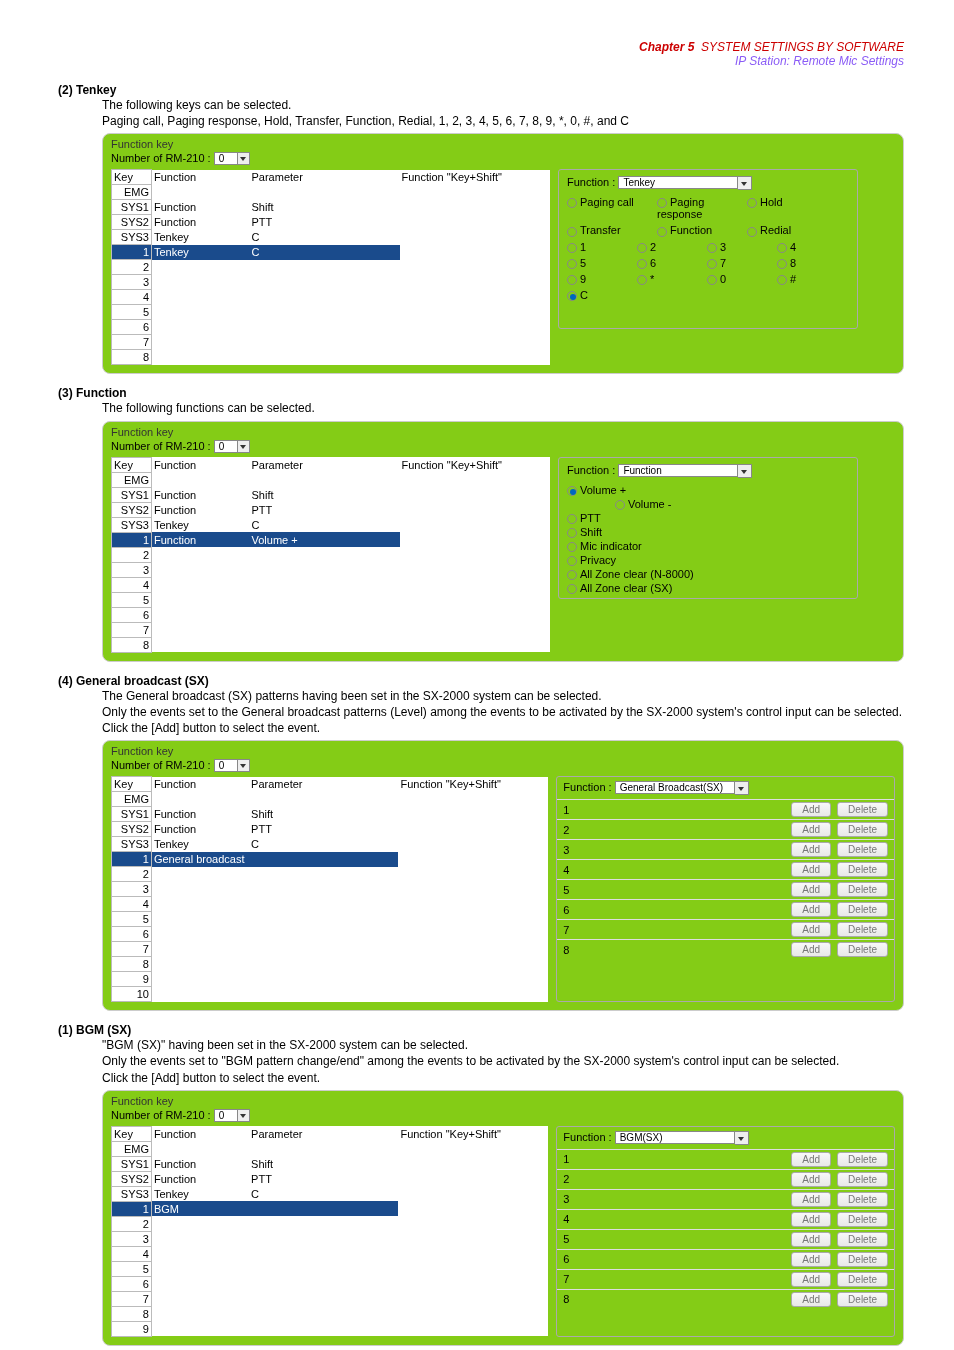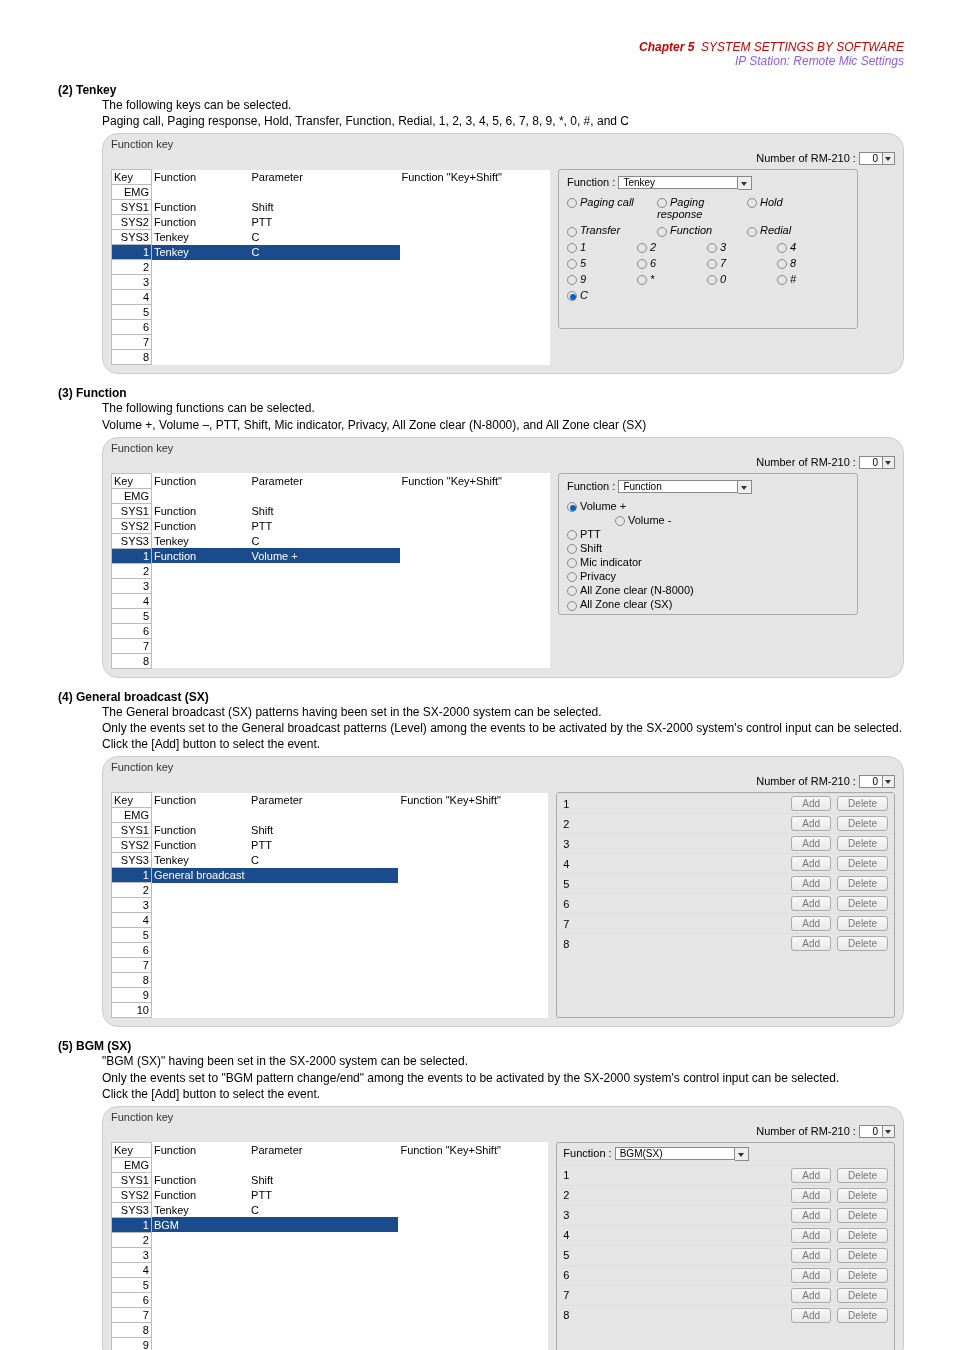--- a/index.html
+++ b/index.html
@@ -10,44 +10,44 @@
     font-size: 12px;
     background: #fff;
     width: 954px;
   }
   .page { padding: 40px 50px 20px 50px; }
   .chapter-header { text-align: right; font-style: italic; margin-bottom: 15px; }
   .chapter-main { color: #c00; font-size: 12px; }
   .chapter-sub { color: #8b5cf6; font-size: 12px; }
   .section-label { font-weight: bold; font-size: 12px; margin-top: 12px; margin-left: 8px; }
   .body-text { margin-left: 52px; font-size: 12px; line-height: 1.35; }
-  .panel-wrap { margin-left: 52px; margin-top: 4px; border: 1px solid #ccc; border-radius: 16px; padding: 4px 8px 8px 8px; background: #e5e5e5; }
+  .panel-wrap { margin-left: 52px; margin-top: 4px; border: 1px solid #ccc; border-radius: 8px; padding: 4px 8px 8px 8px; background: #84cc16; }
   .panel-title { font-size: 11px; color: #333; margin-bottom: 2px; }
-  .rm-row { font-size: 11px; margin-bottom: 4px; text-align: right; }
+  .rm-row { font-size: 11px; margin-bottom: 4px; }
   .rm-num { display:inline-block; border:1px solid #888; padding:0 4px; background:#fff; font-size:10px; min-width:24px; }
   .rm-dd { display:inline-block; width:12px; height:13px; background:#eee; border:1px solid #888; border-left:none; vertical-align:top; position:relative; }
   .rm-dd::after { content:""; position:absolute; left:2px; top:4px; border-left:3px solid transparent; border-right:3px solid transparent; border-top:4px solid #333; }
   .panel-cols { display:flex; gap:8px; }
   .tbl { border-collapse: collapse; font-size: 11px; }
   .tbl th, .tbl td { border: none; padding: 1px 2px; }
   .tbl .hrow td { background:#fff; font-size:11px; text-align:left; }
   .tbl .datarow td { background:#fff; }
   .cell { border: 1px inset #ccc; background:#fff; height:15px; font-size:11px; padding:0 3px; }
   .cell.key { width:40px; text-align:right; background:#f4f4f4; border:1px solid #bbb; }
   .cell.func { width:98px; }
   .cell.param { width:150px; }
   .cell.ks { width:150px; }
   .cell.hl { background:#1a4b8c !important; color:#fff; }
   .right-panel { border:1px solid #aaa; padding:6px 8px; border-radius:3px; width:300px; font-size:11px; }
   .right-panel.fixedh { height:160px; }
   .dd-box { display:inline-block; border:1px solid #888; background:#fff; padding:0 4px; font-size:10px; min-width:120px; }
   .dd-arrow { display:inline-block; width:14px; height:14px; background:#eee; border:1px solid #888; border-left:none; vertical-align:top; position:relative; }
   .dd-arrow::after { content:""; position:absolute; left:3px; top:5px; border-left:3px solid transparent; border-right:3px solid transparent; border-top:4px solid #333; }
   .radio-row { display:flex; flex-wrap:wrap; gap:4px 10px; margin-top:6px; }
-  .radio-item { width:80px; font-size:11px;font-style:italic; }
+  .radio-item { width:80px; font-size:11px; }
   .radio-item.half { width: 60px; }
   .radio-dot { display:inline-block; width:10px; height:10px; border:1px solid #888; border-radius:50%; margin-right:3px; vertical-align:middle; position:relative; }
   .radio-dot.sel::after { content:""; position:absolute; left:2px; top:2px; width:6px; height:6px; background:#0066c0; border-radius:50%; }
   .list-panel { border:1px solid #aaa; border-radius:3px; width:340px; font-size:11px; }
   .list-head { padding:4px 6px; }
   .list-rows { }
   .list-row { display:flex; align-items:center; border-top:1px solid #ddd; padding:2px 6px; }
   .list-row .idx { width:24px; }
   .btn { display:inline-block; border:1px solid #aaa; background:linear-gradient(#f8f8f8,#e8e8e8); border-radius:3px; padding:1px 10px; font-size:10px; color:#777; margin-left:6px; }
 </style>
@@ -179,21 +179,20 @@
             <span class="radio-item half"><span class="radio-dot"></span>0</span>
             <span class="radio-item half"><span class="radio-dot"></span>#</span>
             <span class="radio-item half"><span class="radio-dot sel"></span>C</span>
           </div>
       </div>
     </div>
   </div>
 
   <div class="section-label">(3) Function</div>
   <div class="body-text">The following functions can be selected.</div>
-  <div class="body-text">Volume +, Volume –, PTT, Shift, Mic indicator, Privacy, All Zone clear (N-8000), and All Zone clear (SX)</div>
   <div class="panel-wrap">
     <div class="panel-title">Function key</div>
     <div class="rm-row">
       <span>Number of RM-210 :</span>
       <span class="rm-num">0</span><span class="rm-dd"></span>
     </div>
     <div class="panel-cols">
       <table class="tbl">
         <tbody>
             <tr class="hrow">
@@ -398,20 +397,24 @@
             </tr>
             <tr class="datarow">
               <td class="cell key">10</td>
               <td class="cell func"></td>
               <td class="cell param"></td>
               <td class="cell ks"></td>
             </tr>
           </tbody>
       </table>
       <div class="list-panel">
+        <div class="list-head">
+          <span>Function :</span>
+          <span class="dd-box">General Broadcast(SX)</span><span class="dd-arrow"></span>
+        </div>
         <div class="list-rows" id="sec4-list">
             <div class="list-row">
               <span class="idx">1</span>
               <span style="flex:1"></span>
               <span class="btn">Add</span>
               <span class="btn">Delete</span>
             </div>
             <div class="list-row">
               <span class="idx">2</span>
               <span style="flex:1"></span>
@@ -452,21 +455,21 @@
               <span class="idx">8</span>
               <span style="flex:1"></span>
               <span class="btn">Add</span>
               <span class="btn">Delete</span>
             </div>
           </div>
       </div>
     </div>
   </div>
 
-  <div class="section-label">(5) BGM (SX)</div>
+  <div class="section-label">(1) BGM (SX)</div>
   <div class="body-text">"BGM (SX)" having been set in the SX-2000 system can be selected.</div>
   <div class="body-text">Only the events set to "BGM pattern change/end" among the events to be activated by the SX-2000 system's control input can be selected.</div>
   <div class="body-text">Click the [Add] button to select the event.</div>
   <div class="panel-wrap">
     <div class="panel-title">Function key</div>
     <div class="rm-row">
       <span>Number of RM-210 :</span>
       <span class="rm-num">0</span><span class="rm-dd"></span>
     </div>
     <div class="panel-cols">

